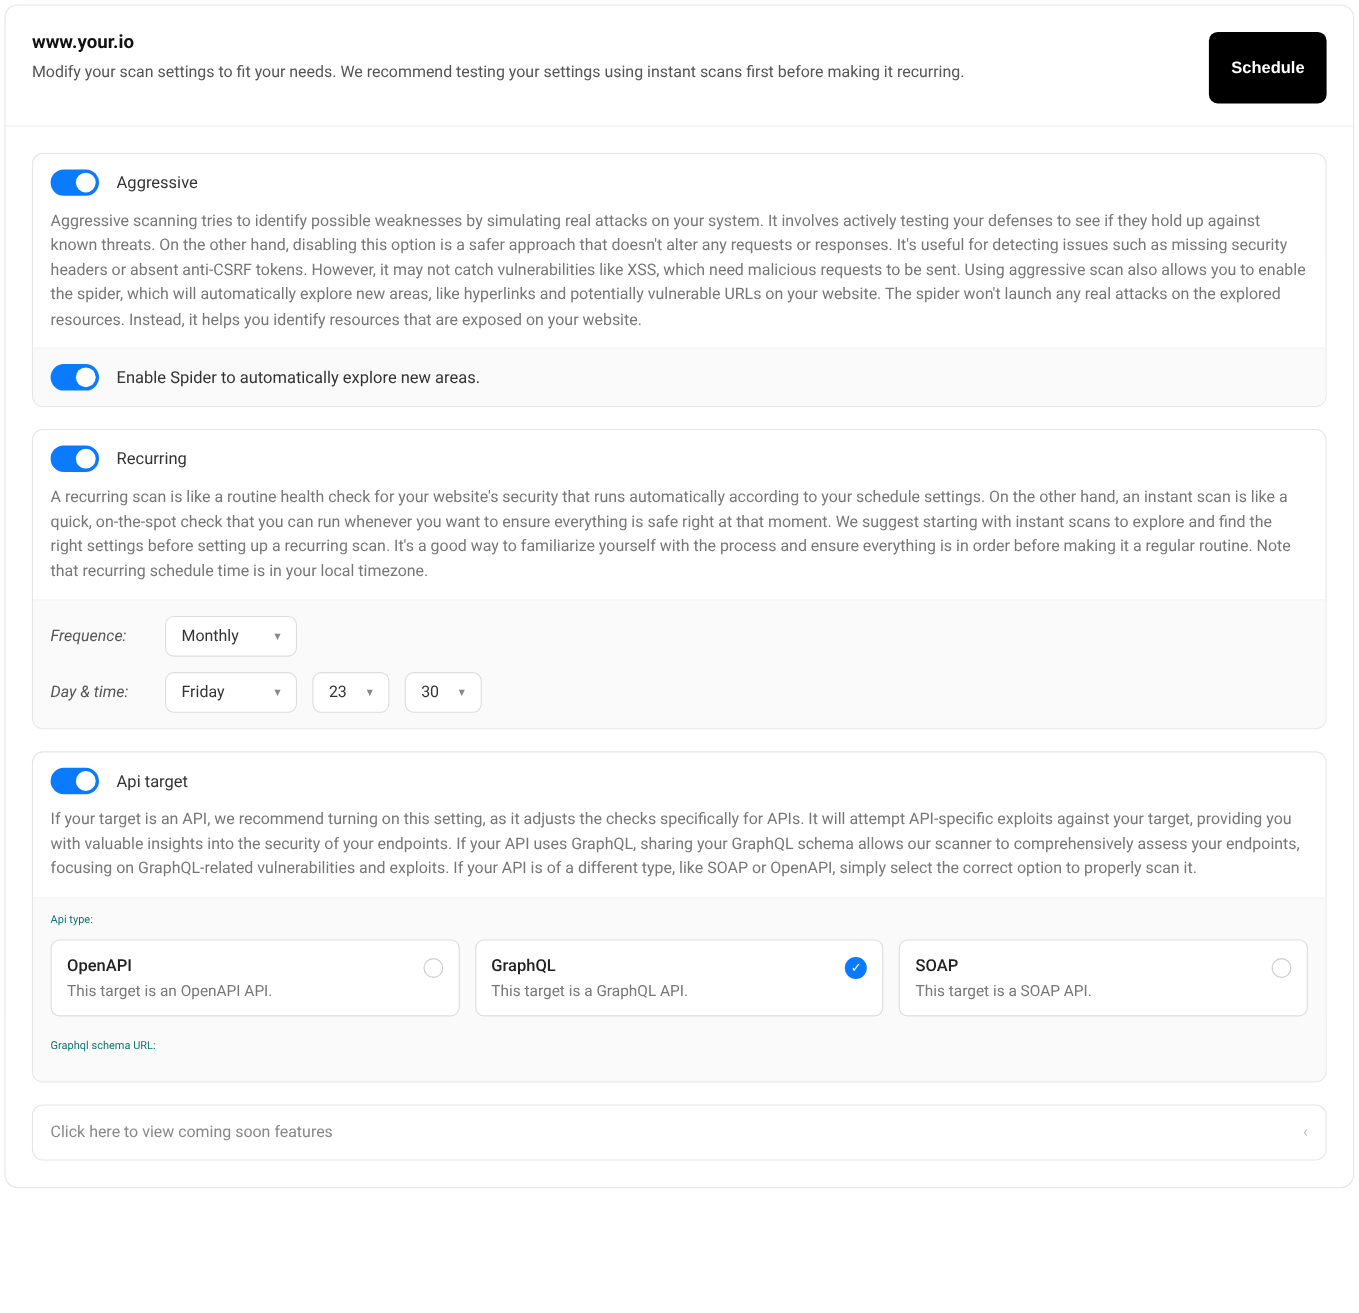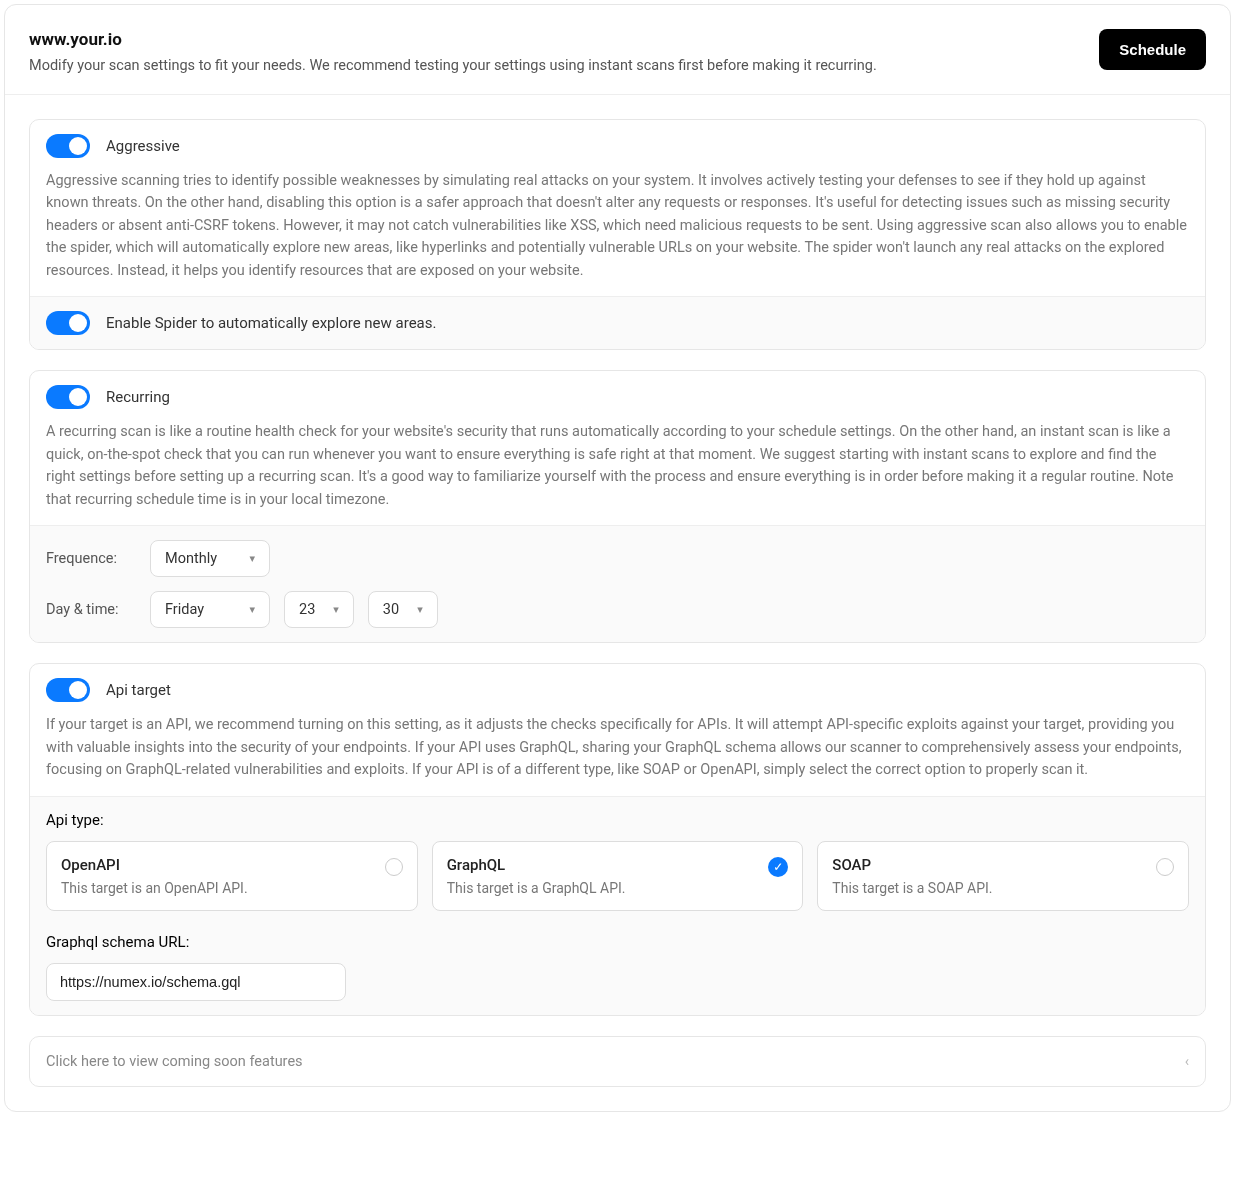--- a/index.html
+++ b/index.html
@@ -30,21 +30,21 @@
 }
 .page-subtitle {
   font-size: 14.5px;
   color: #555;
 }
 .schedule-btn {
   background: #000;
   color: #fff;
   border: none;
   border-radius: 8px;
-  padding: 12px 20px;
+  padding: 24px 20px;
   font-size: 15px;
   font-weight: 600;
   cursor: pointer;
 }
 .body { padding: 24px; }
 .card {
   border: 1px solid #e6e6e6;
   border-radius: 10px;
   margin-bottom: 20px;
   overflow: hidden;
@@ -90,40 +90,41 @@
   display: flex;
   align-items: center;
   gap: 14px;
   margin-bottom: 14px;
 }
 .form-row:last-child { margin-bottom: 0; }
 .form-label {
   font-size: 14.5px;
   color: #555;
   min-width: 90px;
+  font-style: italic;
 }
 .select {
   display: inline-flex;
   align-items: center;
   justify-content: space-between;
   border: 1px solid #ddd;
   border-radius: 8px;
   background: #fff;
   padding: 9px 14px;
   font-size: 14.5px;
   color: #333;
   cursor: pointer;
   gap: 18px;
 }
 .select.wide { min-width: 120px; }
 .select.narrow { min-width: 60px; }
 .chev { color: #888; font-size: 11px; }
 .section-label {
-  font-size: 15px;
-  color: #000000;
+  font-size: 10px;
+  color: #0f766e;
   margin-bottom: 12px;
 }
 .api-grid {
   display: grid;
   grid-template-columns: 1fr 1fr 1fr;
   gap: 14px;
   margin-bottom: 22px;
 }
 .api-option {
   border: 1px solid #ddd;
@@ -285,21 +286,20 @@
           </div>
           <div class="api-option">
             <div>
               <div class="title">SOAP</div>
               <div class="sub">This target is a SOAP API.</div>
             </div>
             <div class="radio-empty"></div>
           </div>
         </div>
         <div class="section-label">Graphql schema URL:</div>
-        <input class="text-input" value="https://numex.io/schema.gql" style="">
       </div>
     </div>
 
     <div class="coming-soon">
       <span>Click here to view coming soon features</span>
       <span class="chev-left">‹</span>
     </div>
 
   </div>
 </div>

